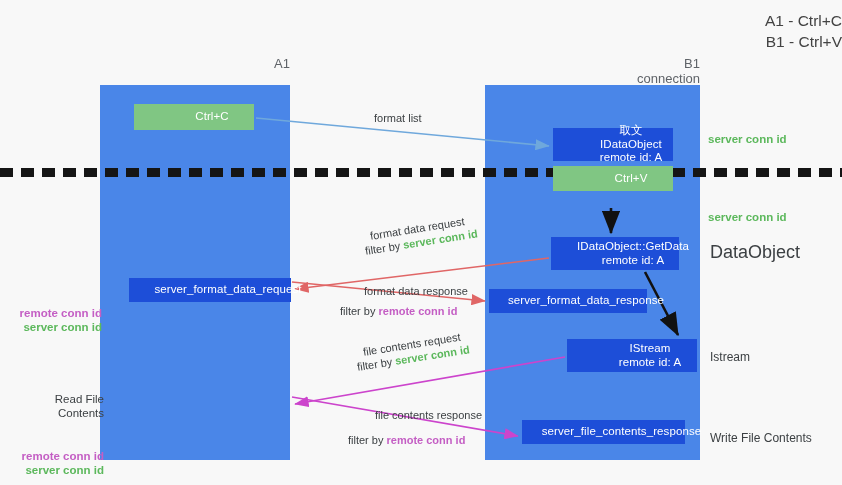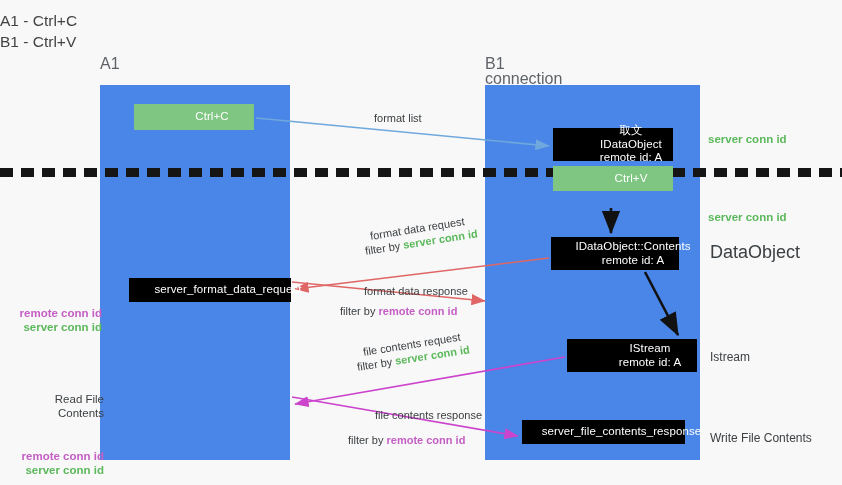--- a/index.html
+++ b/index.html
@@ -12,28 +12,28 @@
     position:relative;
     overflow:hidden;
   }
   #stage{position:absolute;left:0;top:0;width:842px;height:485px;}
 
   .abs{position:absolute;}
 
   
   #title{
     left:0;top:10px;width:842px;
-    text-align:left;
+    text-align:right;
     font-size:15.5px;line-height:21px;
     color:#434343;
   }
 
   
   .lane-head{
-    text-align:left;font-size:16px;line-height:14.5px;color:#5f6368;
+    text-align:right;font-size:13px;line-height:14.5px;color:#5f6368;
   }
   #head-a1{left:100px;top:57px;width:190px;}
   #head-b1{left:485px;top:57px;width:215px;}
 
   
   .lane{background:#4a86e8;}
   #lane-a1{left:100px;top:85px;width:190px;height:375px;}
   #lane-b1{left:485px;top:85px;width:215px;height:375px;}
 
   
@@ -48,21 +48,21 @@
     box-sizing:border-box;
     display:flex;align-items:center;justify-content:center;
     flex-direction:column;
     color:#ffffff;
     font-size:11.5px;line-height:13.5px;
     text-align:center;
     letter-spacing:.1px;
     padding-left:36px;
   }
   .node.green{background:#80c683;}
-  .node.orange{background:#000000;}
+  .node.orange{background:#1d4ed8;}
   .node .l2{font-size:11.5px;}
 
   #n-ctrlc{left:134px;top:104px;width:120px;height:26px;}
   #n-idataobject{left:553px;top:128px;width:120px;height:33px;}
   #n-ctrlv{left:553px;top:166px;width:120px;height:25px;}
   #n-getdata{left:551px;top:237px;width:128px;height:33px;}
   #n-fmt-req{left:129px;top:278px;width:162px;height:24px;}
   #n-fmt-resp{left:489px;top:289px;width:158px;height:24px;}
   #n-istream{left:567px;top:339px;width:130px;height:33px;}
   #n-file-req{left:129px;top:393px;width:161px;height:24px;}
@@ -162,28 +162,31 @@
   <div class="abs node orange" id="n-idataobject">
     <span>取文IDataObject</span>
     <span class="l2">remote id: A</span>
   </div>
 
   <div class="abs node green" id="n-ctrlv">
     <span>Ctrl+V</span>
   </div>
 
   <div class="abs node orange" id="n-getdata">
-    <span>IDataObject::Contents</span>
+    <span>IDataObject::GetData</span>
     <span class="l2">remote id: A</span>
   </div>
 
   <div class="abs node orange" id="n-fmt-req">
     <span>server_format_data_request</span>
   </div>
 
+  <div class="abs node orange" id="n-fmt-resp">
+    <span>server_format_data_response</span>
+  </div>
 
   <div class="abs node orange" id="n-istream">
     <span>IStream</span>
     <span class="l2">remote id: A</span>
   </div>
 
 
   <div class="abs node orange" id="n-file-resp">
     <span>server_file_contents_response</span>
   </div>

